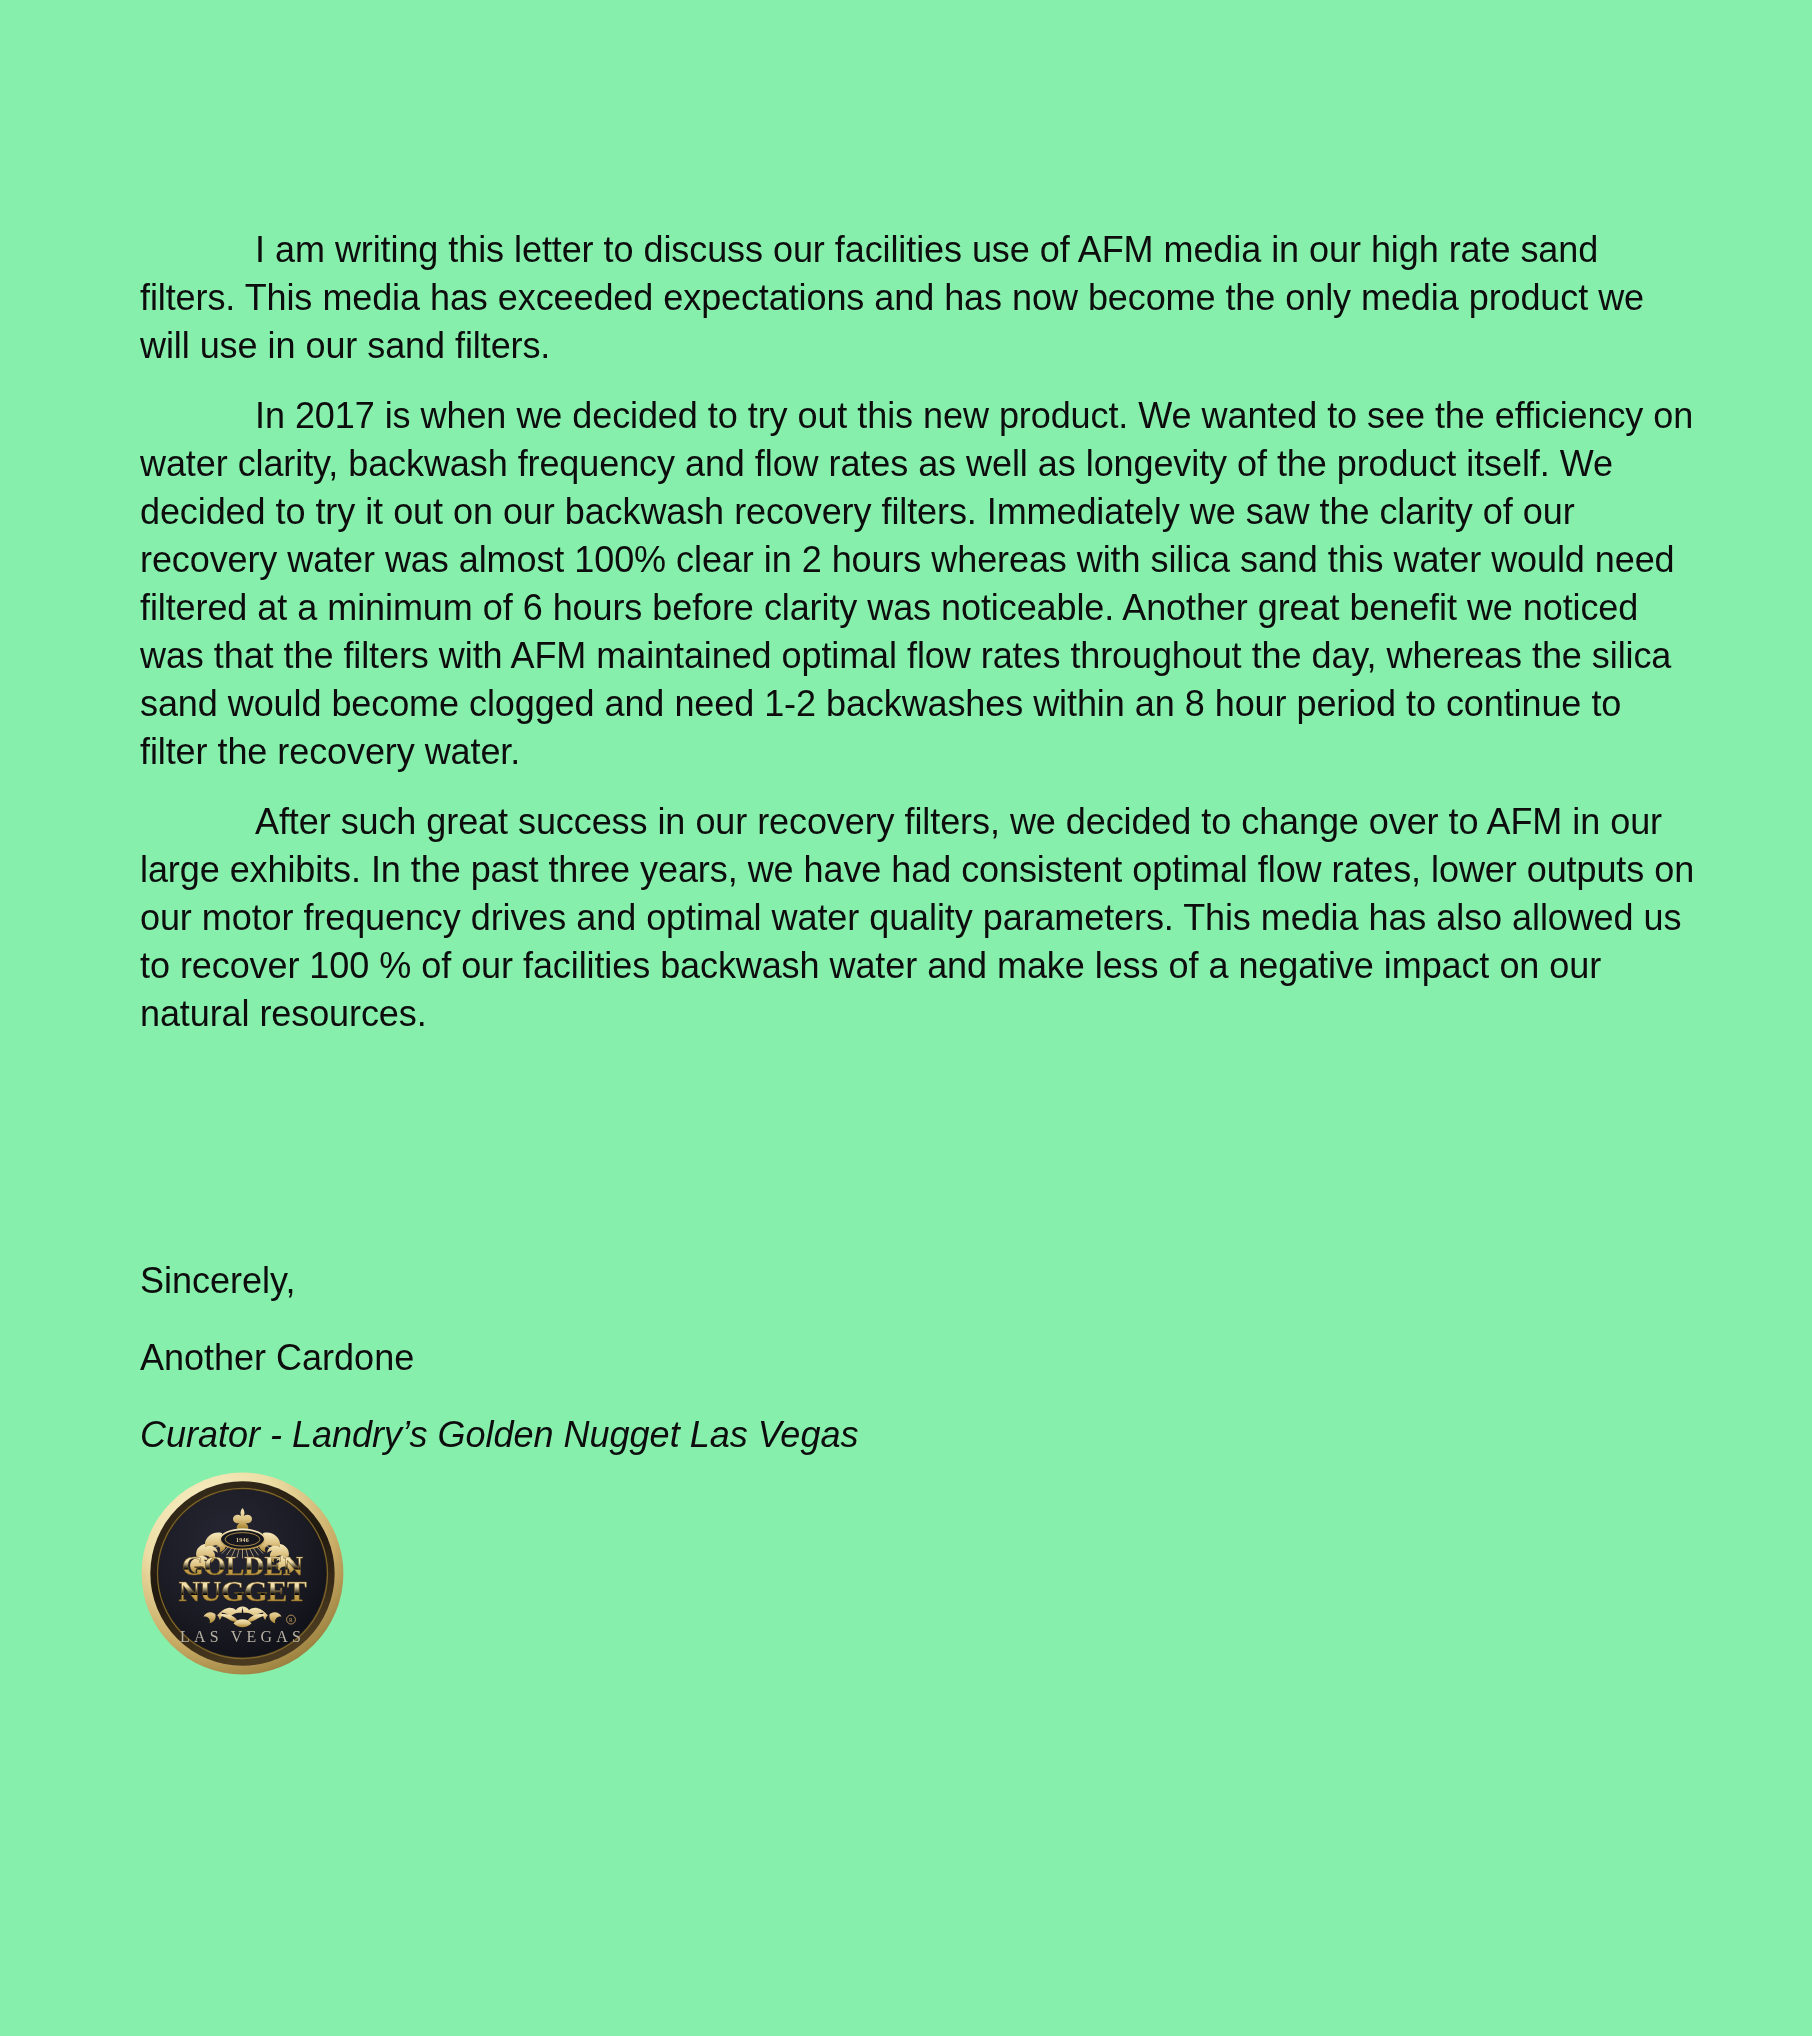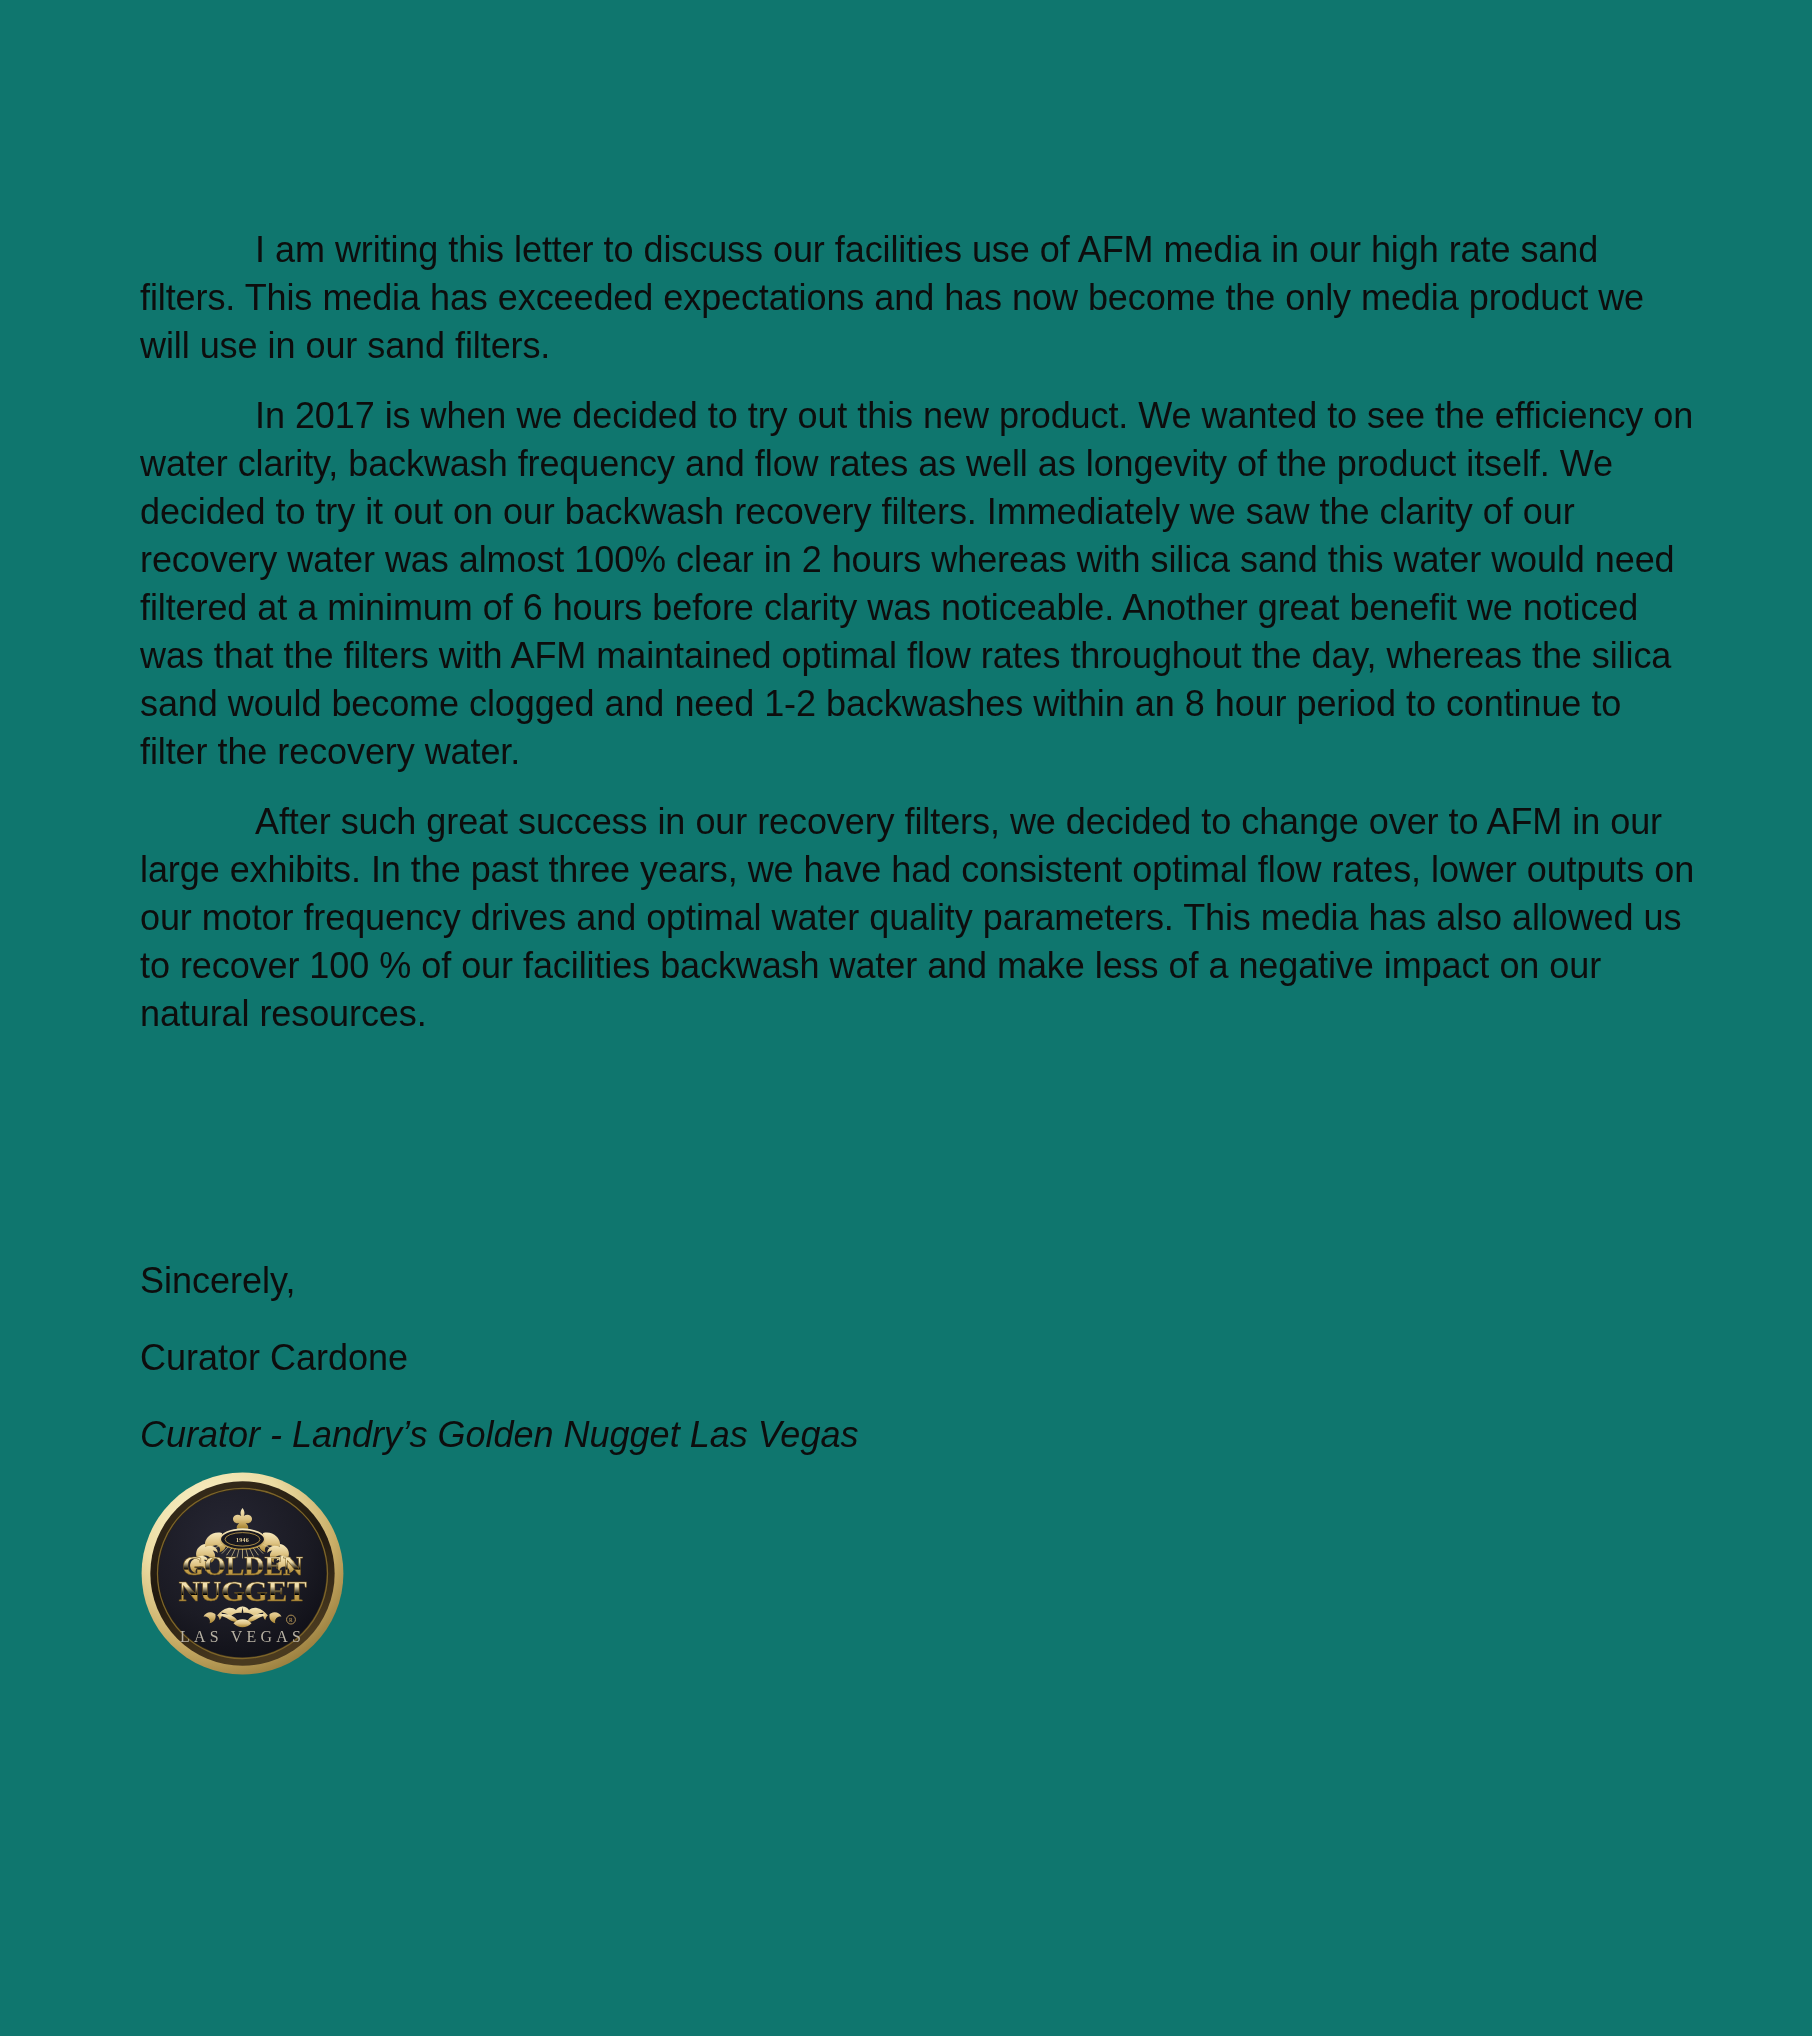--- a/index.html
+++ b/index.html
@@ -11,21 +11,21 @@
     width: 1812px;
     height: 2037px;
     position: relative;
     font-family: "Liberation Sans", sans-serif;
     -webkit-font-smoothing: antialiased;
   }
 
   .page {
     position: absolute;
     inset: 0;
-    background: #0f766e;
+    background: #86efac;
     overflow: hidden;
   }
 
   .letter-body {
     position: absolute;
     left: 140px;
     top: 226px;
     width: 1555px;
   }
 
@@ -78,21 +78,21 @@
 <div class="page">
 
   <div class="letter-body">
     <p class="para">I am writing this letter to discuss our facilities use of AFM media in our high rate sand filters. This media has exceeded expectations and has now become the only media product we will use in our sand filters.</p>
     <p class="para">In 2017 is when we decided to try out this new product. We wanted to see the efficiency on water clarity, backwash frequency and flow rates as well as longevity of the product itself. We decided to try it out on our backwash recovery filters. Immediately we saw the clarity of our recovery water was almost 100% clear in 2 hours whereas with silica sand this water would need filtered at a minimum of 6 hours before clarity was noticeable. Another great benefit we noticed was that the filters with AFM maintained optimal flow rates throughout the day, whereas the silica sand would become clogged and need 1-2 backwashes within an 8 hour period to continue to filter the recovery water.</p>
     <p class="para">After such great success in our recovery filters, we decided to change over to AFM in our large exhibits. In the past three years, we have had consistent optimal flow rates, lower outputs on our motor frequency drives and optimal water quality parameters. This media has also allowed us to recover 100 % of our facilities backwash water and make less of a negative impact on our natural resources.</p>
   </div>
 
   <div class="signature-block">
     <p class="sig-line">Sincerely,</p>
-    <p class="sig-line">Curator Cardone</p>
+    <p class="sig-line">Another Cardone</p>
     <p class="sig-line">Curator - Landry’s Golden Nugget Las Vegas</p>
   </div>
 
   <div class="logo-wrap">
     <div class="logo-badge">
       <svg viewBox="0 0 258 258" xmlns="http://www.w3.org/2000/svg">
         <defs>
           <radialGradient id="goldRing" cx="35%" cy="25%" r="85%">
             <stop offset="0%" stop-color="#fdf4cf"></stop>
             <stop offset="42%" stop-color="#ecdda4"></stop>

